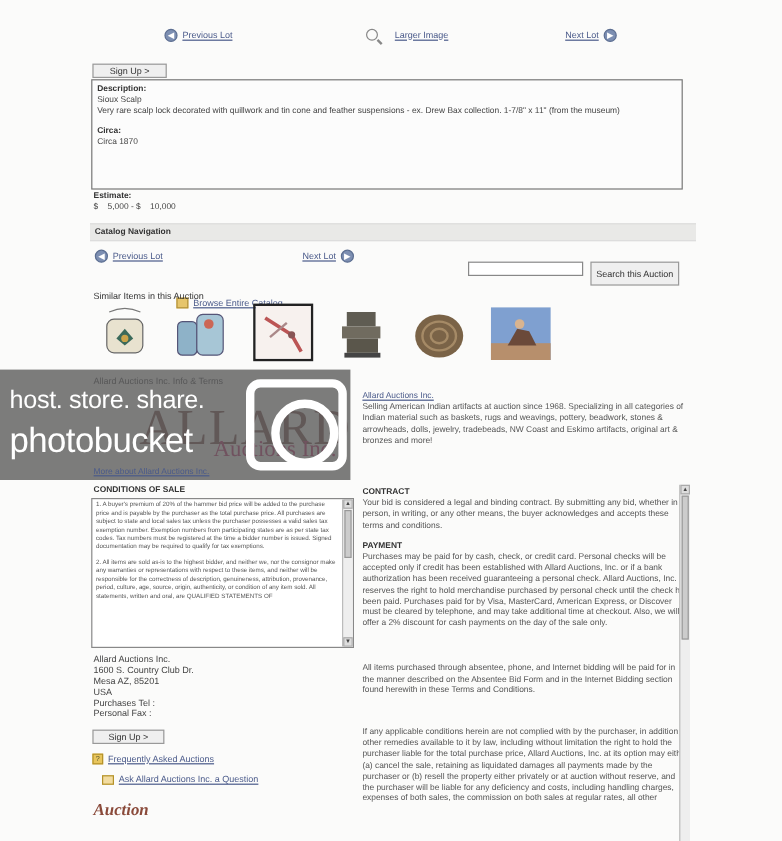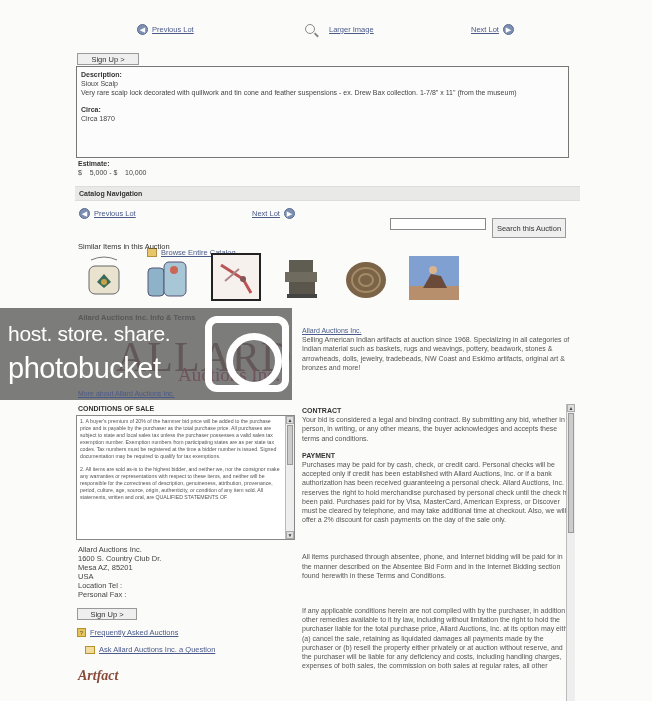--- a/index.html
+++ b/index.html
@@ -128,21 +128,21 @@
 </div>
 <div class="thumb" style="left:409px; top:256px;">
   <svg width="50" height="44">
       <rect width="50" height="44" fill="#7fa0d0"></rect>
       <rect x="0" y="30" width="50" height="14" fill="#b78f6c"></rect>
       <path d="M14 32 L22 18 L32 20 L38 32" fill="#6b4a3a"></path>
       <circle cx="24" cy="14" r="4" fill="#d9b48f"></circle>
     </svg>
 </div>
 
-<div class="abs" style="left:78px; top:313px; font-weight:bold; font-size:7.5px; color:#333;">Allard Auctions Inc. Info &amp; Terms</div>
+<div class="abs" style="left:78px; top:313px; font-weight:normal; font-size:7.5px; color:#333;">Allard Auctions Inc. Info &amp; Terms</div>
 
 <div class="abs" style="left:116px; top:333px; font-family:'Liberation Serif', serif; font-size:42px; color:#6a3a32; letter-spacing:1px;">ALLARD</div>
 <div class="abs" style="left:178px; top:364px; font-family:'Liberation Serif', serif; font-size:19px; color:#be185d;">Auctions Inc.</div>
 
 <div class="abs right-text" style="left:302px; top:326px; width:280px;">
   <div class="link">Allard Auctions Inc.</div>
   <div>Selling American Indian artifacts at auction since 1968. Specializing in all categories of Indian material such as baskets, rugs and weavings, pottery, beadwork, stones &amp; arrowheads, dolls, jewelry, tradebeads, NW Coast and Eskimo artifacts, original art &amp; bronzes and more!</div>
 </div>
 
 <div class="wm">
@@ -162,36 +162,36 @@
     <div class="thumbbar"></div>
     <div class="dn">▼</div>
   </div>
 </div>
 
 <div class="abs" style="left:78px; top:545px; font-size:7.5px; line-height:9px; color:#444;">
   <div>Allard Auctions Inc.</div>
   <div>1600 S. Country Club Dr.</div>
   <div>Mesa AZ, 85201</div>
   <div>USA</div>
-  <div>Location Tel :</div>
+  <div>Purchases Tel :</div>
   <div>Personal Fax :</div>
 </div>
 
 <div class="abs btn" style="left:77px; top:608px; width:60px; height:12px;">Sign Up &gt;</div>
 
 <div class="abs navlink" style="left:77px; top:628px;">
   <span style="width:9px;height:9px;background:#e8c55c;border:1px solid #b4922a;font-size:6px;color:#553;display:flex;align-items:center;justify-content:center;">?</span>
   <span class="link">Frequently Asked Auctions</span>
 </div>
 <div class="abs navlink" style="left:77px; top:645px;margin-left:8px;">
   <span style="width:10px;height:8px;background:#f2dca0;border:1px solid #b4922a;display:inline-block;"></span>
   <span class="link">Ask Allard Auctions Inc. a Question</span>
 </div>
 
-<div class="abs" style="left:78px; top:668px; font-family:'Liberation Serif', serif; font-style:italic; font-weight:bold; font-size:14px; color:#8a4a3a;">Artfact</div>
+<div class="abs" style="left:78px; top:668px; font-family:'Liberation Serif', serif; font-style:italic; font-weight:bold; font-size:14px; color:#8a4a3a;">Auction</div>
 
 <div class="abs right-text" style="left:302px; top:406px; width:272px; height:295px; overflow:hidden;">
   <div class="hd">CONTRACT</div>
   <div>Your bid is considered a legal and binding contract.     By submitting any bid, whether in person, in writing, or any other means, the buyer acknowledges and accepts these terms and conditions.</div>
   <div class="hd" style="margin-top:8px;">PAYMENT</div>
   <div>Purchases may be paid for by cash, check, or credit card. Personal checks will be accepted only if credit has been established with Allard Auctions, Inc. or if a bank authorization has been received guaranteeing a personal check. Allard Auctions, Inc. reserves the right to hold merchandise purchased by personal check until the check has been paid. Purchases paid for by Visa, MasterCard, American Express, or Discover must be cleared by telephone, and may take additional time at checkout. Also, we will offer a 2% discount for cash payments on the day of the sale only.</div>
   <div style="margin-top:28px;">All items purchased through absentee, phone, and Internet bidding will be paid for in the manner described on the Absentee Bid Form and in the Internet Bidding section found herewith in these Terms and Conditions.</div>
   <div style="margin-top:26px;">If any applicable conditions herein are not complied with by the purchaser, in addition to other remedies available to it by law, including without limitation the right to hold the purchaser liable for the total purchase price, Allard Auctions, Inc. at its option may either (a) cancel the sale, retaining as liquidated damages all payments made by the purchaser or (b) resell the property either privately or at auction without reserve, and the purchaser will be liable for any deficiency and costs, including handling charges, expenses of both sales, the commission on both sales at regular rates, all other</div>
 </div>
 <div class="abs" style="left:566px; top:404px; width:9px; height:297px; background:#eee; border-left:1px solid #bbb;">

